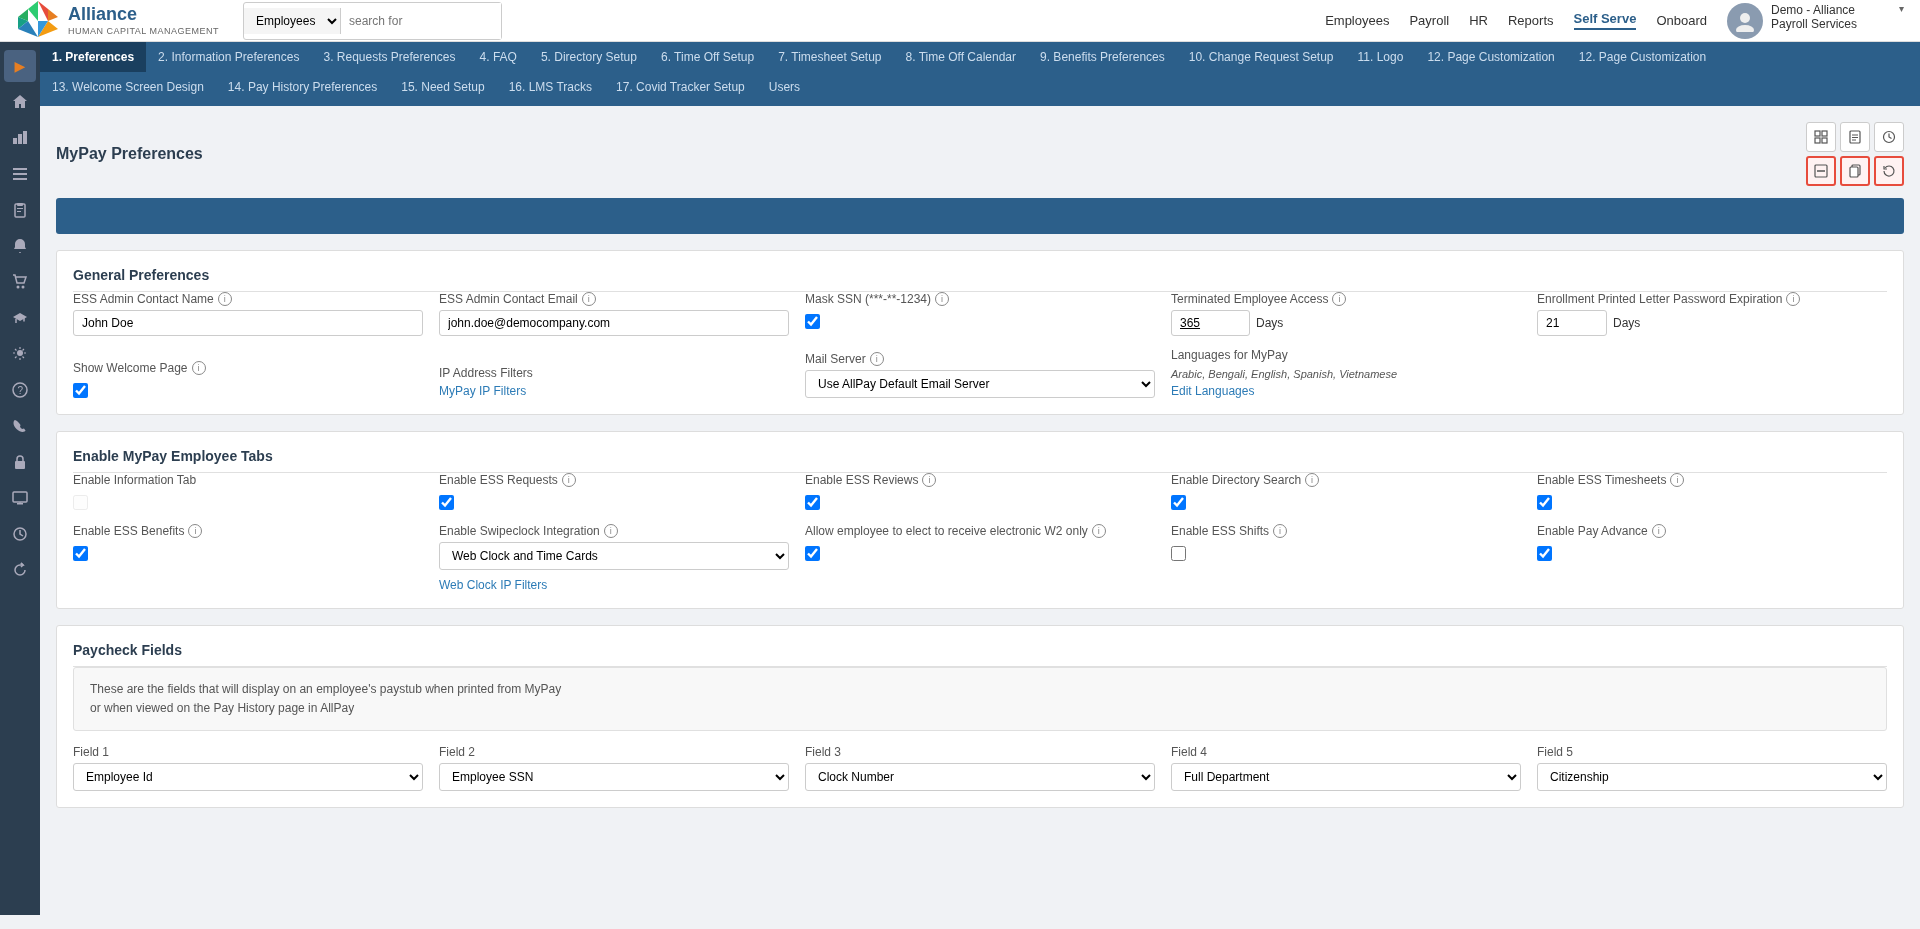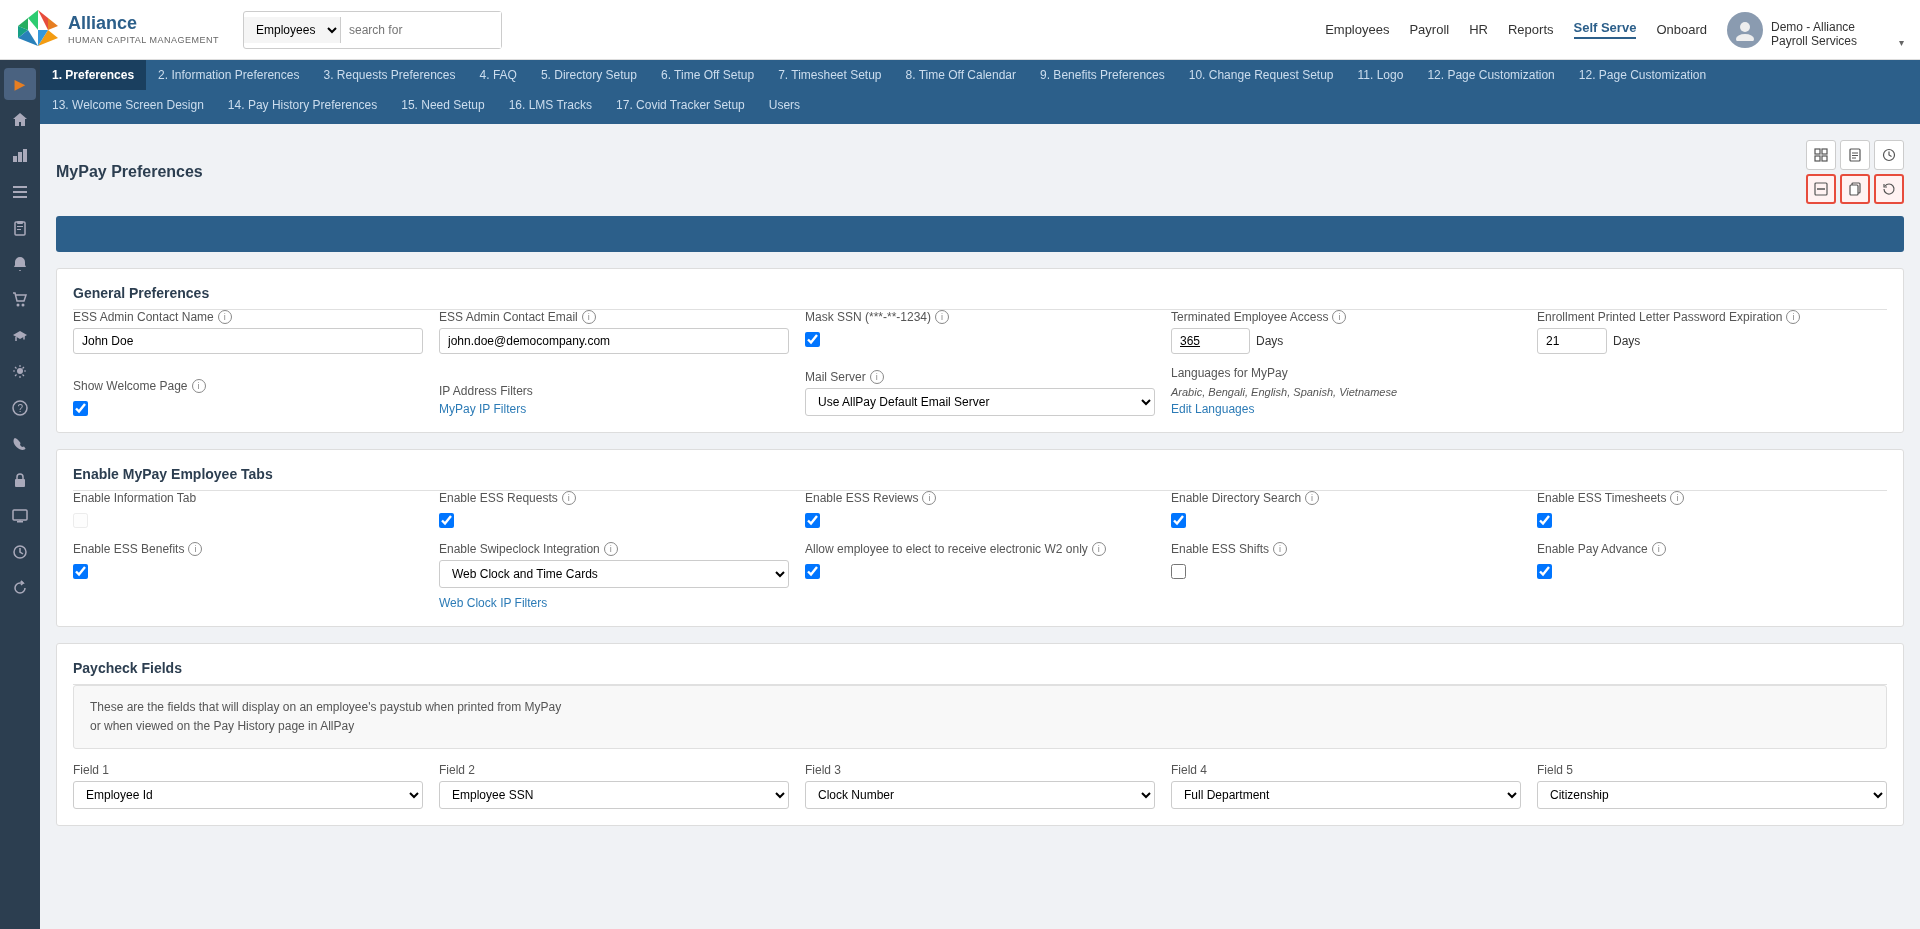--- a/index.html
+++ b/index.html
@@ -1,31 +1,31 @@
 <!DOCTYPE html>
 <html><head>
   <meta charset="utf-8">
   <style>
     * { box-sizing: border-box; margin: 0; padding: 0; }
     body { font-family: Arial, sans-serif; font-size: 13px; background: #f0f2f5; color: #333; overflow-x: hidden; }
 
     
-    .top-nav { background: #fff; border-bottom: 1px solid #ddd; display: flex; align-items: center; padding: 0 16px; height: 60px; }
+    .top-nav { background: #fff; border-bottom: 1px solid #ddd; display: flex; align-items: center; padding: 0 16px; height: 42px; }
     .logo-area { display: flex; align-items: center; margin-right: 24px; }
     .logo-icon { width: 44px; height: 44px; margin-right: 8px; }
     .logo-text { display: flex; flex-direction: column; line-height: 1.2; }
     .logo-name { font-size: 18px; font-weight: bold; color: #2c5f8a; }
     .logo-sub { font-size: 9px; color: #666; text-transform: uppercase; letter-spacing: 0.5px; }
     .search-area { display: flex; align-items: center; border: 1px solid #ccc; border-radius: 3px; margin-right: auto; }
     .search-dropdown { border: none; background: #f5f5f5; padding: 5px 8px; font-size: 12px; border-right: 1px solid #ccc; cursor: pointer; }
     .search-input { border: none; outline: none; padding: 11px 8px; font-size: 12px; width: 160px; }
     .main-nav-links { display: flex; align-items: center; gap: 20px; }
     .nav-link { font-size: 13px; color: #333; text-decoration: none; cursor: pointer; }
     .nav-link.active { color: #2c5f8a; border-bottom: 2px solid #2c5f8a; font-weight: bold; padding-bottom: 2px; }
-    .user-area { display: flex; align-items: flex-end; gap: 8px; margin-left: 20px; cursor: pointer; }
+    .user-area { display: flex; align-items: flex-start; gap: 8px; margin-left: 20px; cursor: pointer; }
     .user-avatar { width: 36px; height: 36px; border-radius: 50%; background: #8a9bb0; display: flex; align-items: center; justify-content: center; color: white; font-size: 16px; }
     .user-name { font-size: 12px; color: #333; max-width: 120px; }
     .chevron-down { font-size: 10px; color: #666; }
 
     
     .layout { display: flex; height: calc(100vh - 56px); }
     .sidebar { width: 40px; background: #2c3e50; display: flex; flex-direction: column; align-items: center; padding-top: 8px; gap: 4px; flex-shrink: 0; }
     .sidebar-item { width: 32px; height: 32px; display: flex; align-items: center; justify-content: center; border-radius: 4px; cursor: pointer; color: #aab; font-size: 14px; }
     .sidebar-item:hover, .sidebar-item.active { background: #3d5166; color: white; }
     .sidebar-item.active { background: #4a6280; }

